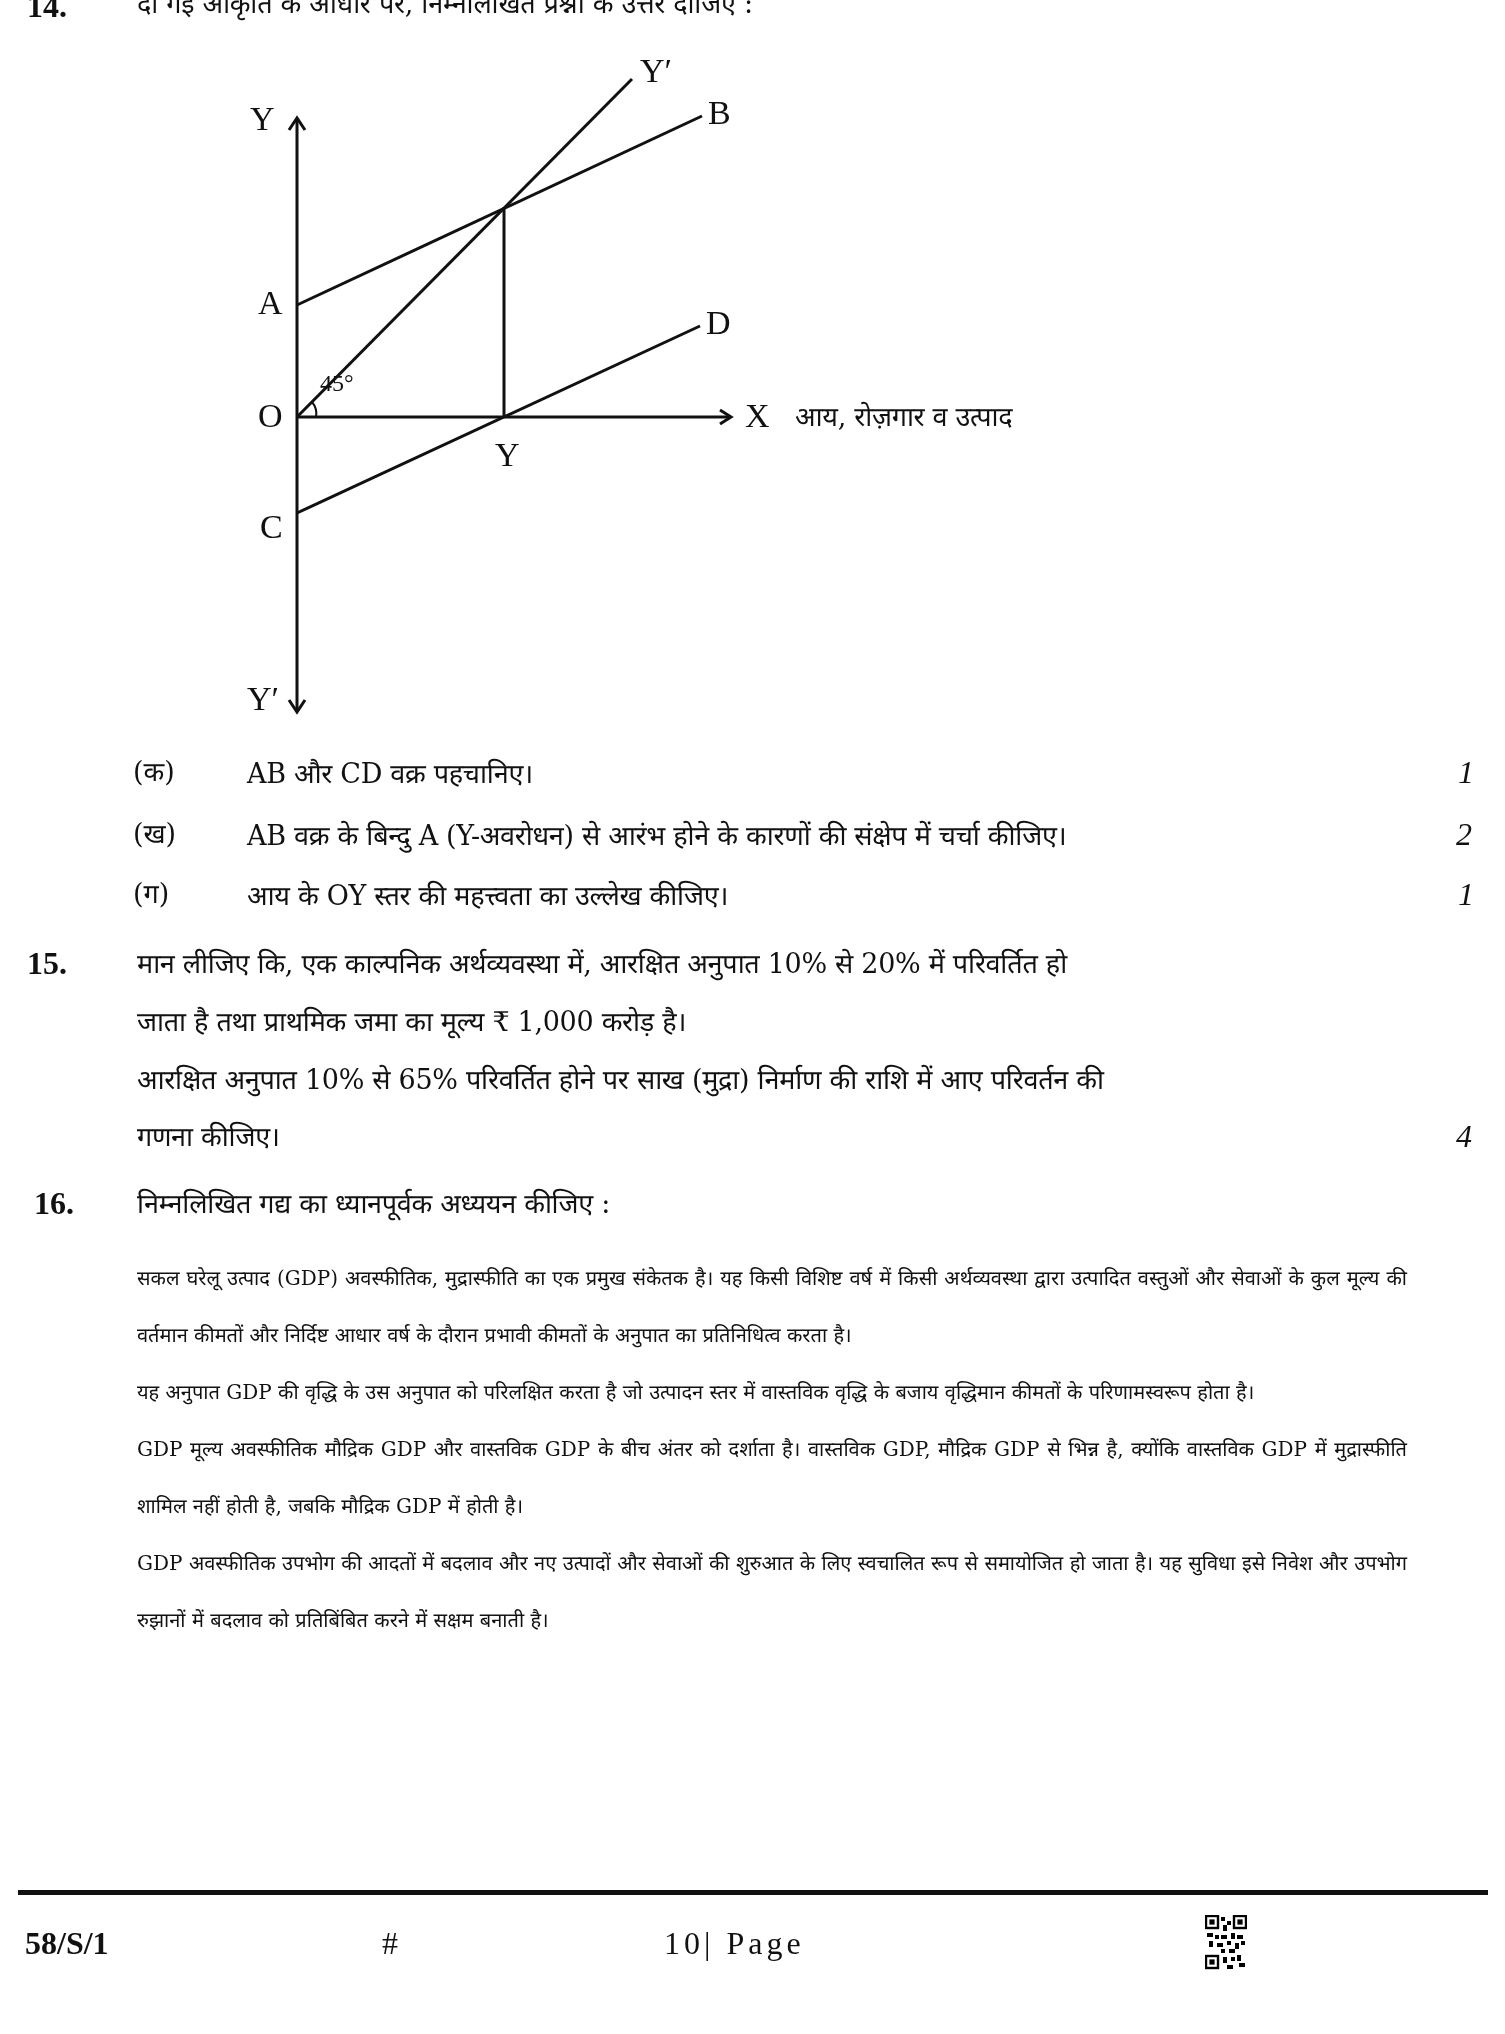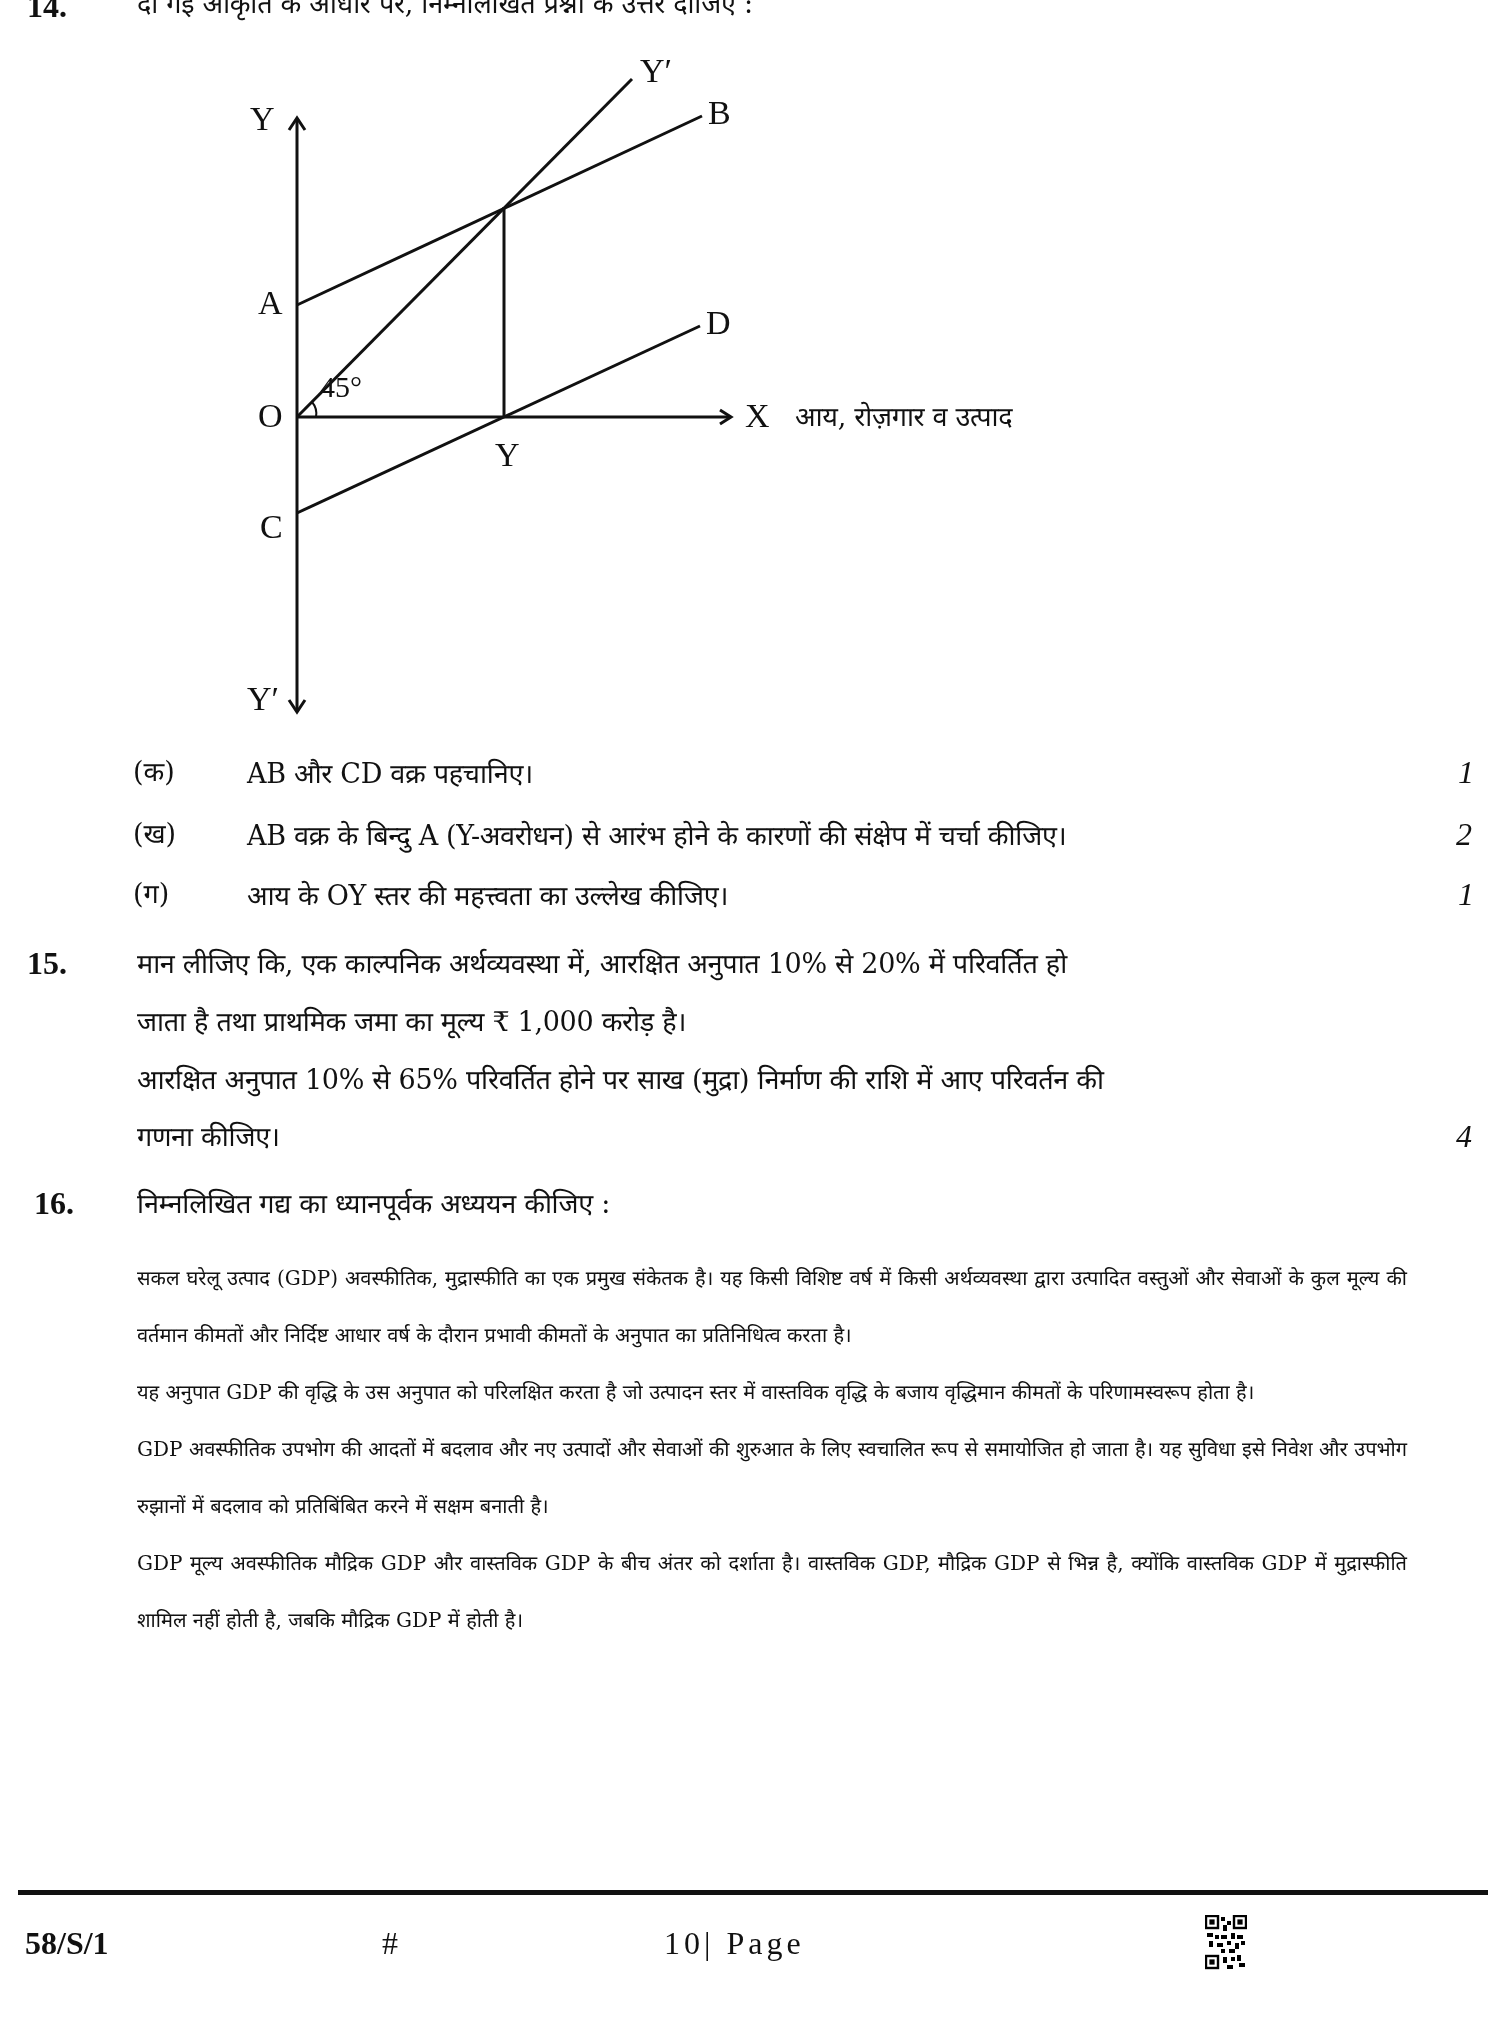--- a/index.html
+++ b/index.html
@@ -44,21 +44,21 @@
     <line x1="504" y1="207" x2="504" y2="417"></line>
 
     <path d="M 312 402 A 18 18 0 0 1 316 417" stroke-width="2"></path>
   </g>
 </svg>
 <div class="abs lbl" style="left:250px; top:100px;">Y</div>
 <div class="abs lbl" style="left:640px; top:52px;">Y′</div>
 <div class="abs lbl" style="left:708px; top:94px;">B</div>
 <div class="abs lbl" style="left:258px; top:284px;">A</div>
 <div class="abs lbl" style="left:706px; top:304px;">D</div>
-<div class="abs lbl" style="left:320px; top:370px; font-size:30px;">45°</div>
+<div class="abs lbl" style="left:320px; top:370px; font-size:24px;">45°</div>
 <div class="abs lbl" style="left:258px; top:397px;">O</div>
 <div class="abs lbl" style="left:745px; top:397px;">X</div>
 <div class="abs txt" style="left:795px; top:392px; line-height:50px;">आय, रोज़गार व उत्पाद</div>
 <div class="abs lbl" style="left:495px; top:436px;">Y</div>
 <div class="abs lbl" style="left:260px; top:508px;">C</div>
 <div class="abs lbl" style="left:247px; top:680px;">Y′</div>
 
 <div class="abs sublabel" style="left:133px; top:752px;">(क)</div>
 <div class="abs txt" style="left:247px; top:745px;">AB और CD वक्र पहचानिए।</div>
 <div class="abs mark" style="left:1458px; top:754px;">1</div>
@@ -77,22 +77,22 @@
 <div class="abs txt" style="left:137px; top:1051px;">आरक्षित अनुपात 10% से 65% परिवर्तित होने पर साख (मुद्रा) निर्माण की राशि में आए परिवर्तन की</div>
 <div class="abs txt" style="left:137px; top:1108px;">गणना कीजिए।</div>
 <div class="abs mark" style="left:1456px; top:1118px;">4</div>
 
 <div class="abs qnum" style="left:34px; top:1185px;">16.</div>
 <div class="abs txt" style="left:137px; top:1175px;">निम्नलिखित गद्य का ध्यानपूर्वक अध्ययन कीजिए :</div>
 
 <div class="para" style="top:1250px;">
   <p>सकल घरेलू उत्पाद (GDP) अवस्फीतिक, मुद्रास्फीति का एक प्रमुख संकेतक है। यह किसी विशिष्ट वर्ष में किसी अर्थव्यवस्था द्वारा उत्पादित वस्तुओं और सेवाओं के कुल मूल्य की वर्तमान कीमतों और निर्दिष्ट आधार वर्ष के दौरान प्रभावी कीमतों के अनुपात का प्रतिनिधित्व करता है।</p>
   <p>यह अनुपात GDP की वृद्धि के उस अनुपात को परिलक्षित करता है जो उत्पादन स्तर में वास्तविक वृद्धि के बजाय वृद्धिमान कीमतों के परिणामस्वरूप होता है।</p>
+  <p>GDP मूल्य अवस्फीतिक मौद्रिक GDP और वास्तविक GDP के बीच अंतर को दर्शाता है। वास्तविक GDP, मौद्रिक GDP से भिन्न है, क्योंकि वास्तविक GDP में मुद्रास्फीति शामिल नहीं होती है, जबकि मौद्रिक GDP में होती है।</p>
   <p>GDP अवस्फीतिक उपभोग की आदतों में बदलाव और नए उत्पादों और सेवाओं की शुरुआत के लिए स्वचालित रूप से समायोजित हो जाता है। यह सुविधा इसे निवेश और उपभोग रुझानों में बदलाव को प्रतिबिंबित करने में सक्षम बनाती है।</p>
-  <p>GDP मूल्य अवस्फीतिक मौद्रिक GDP और वास्तविक GDP के बीच अंतर को दर्शाता है। वास्तविक GDP, मौद्रिक GDP से भिन्न है, क्योंकि वास्तविक GDP में मुद्रास्फीति शामिल नहीं होती है, जबकि मौद्रिक GDP में होती है।</p>
 </div>
 
 <div class="rule"></div>
 <div class="abs footer" style="left:25px; top:1925px; font-weight:bold;">58/S/1</div>
 <div class="abs footer" style="left:382px; top:1925px;">#</div>
 <div class="abs footer" style="left:664px; top:1925px; letter-spacing:4px;">10| Page</div>
 <svg class="qr" viewBox="0 0 21 28">
   <rect x="0" y="0" width="21" height="28" fill="#fff"></rect>
   <rect x="0.5" y="0.5" width="6" height="6" fill="none" stroke="#000" stroke-width="1.2"></rect>
   <rect x="2.2" y="2.2" width="2.6" height="2.6" fill="#000"></rect>

